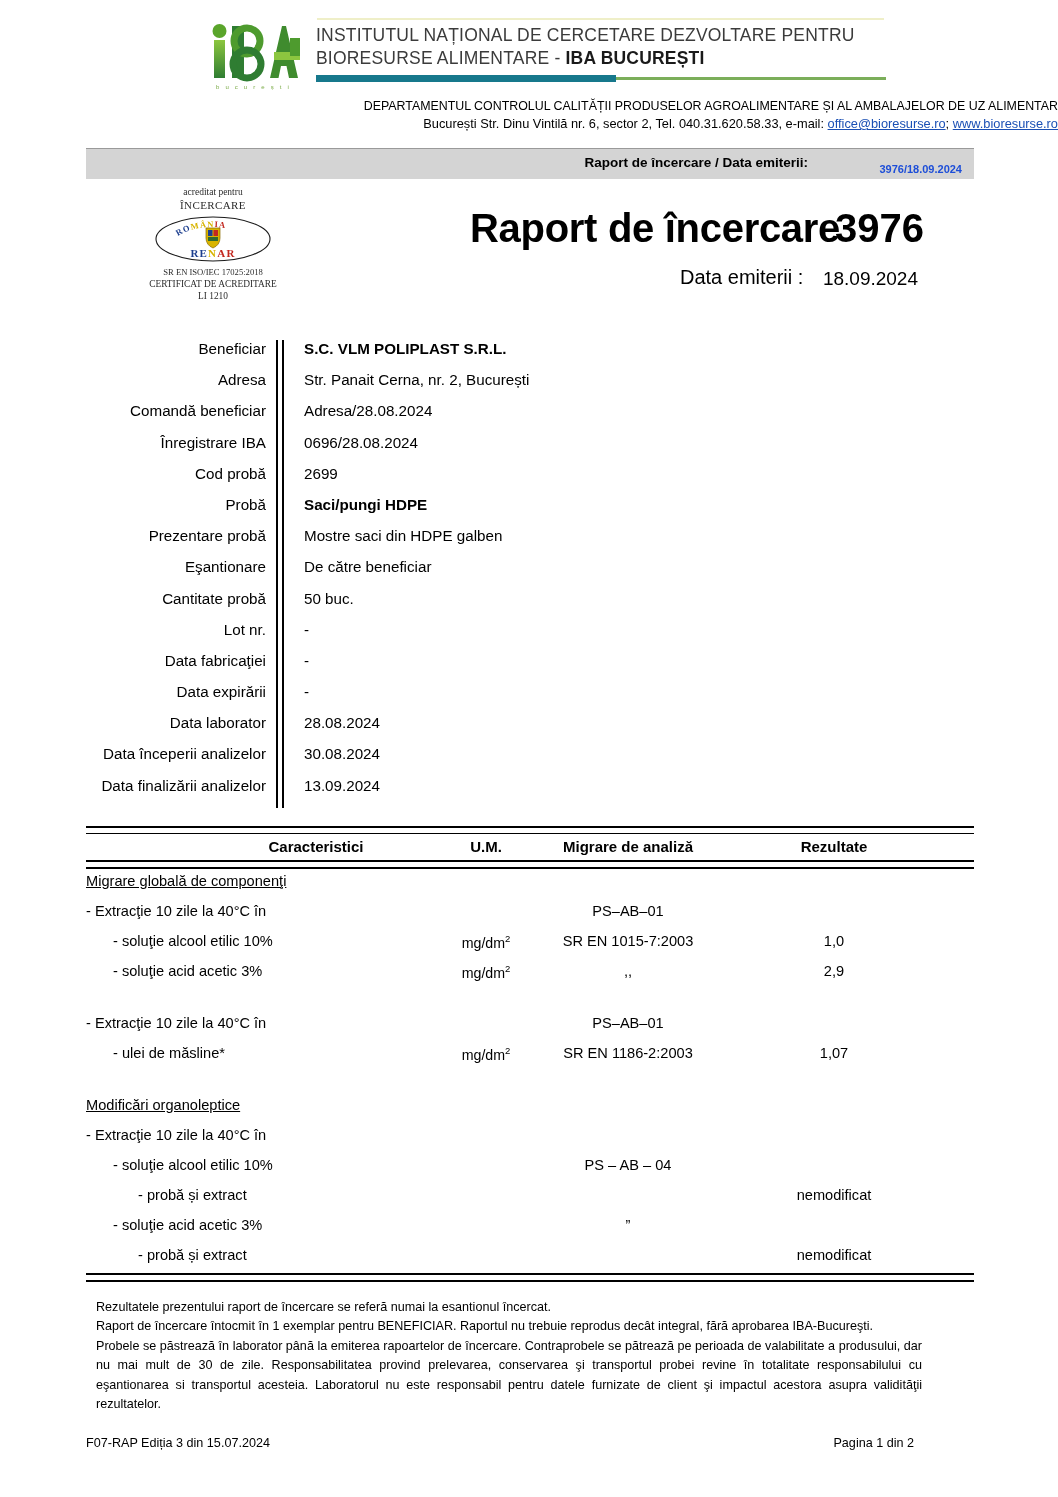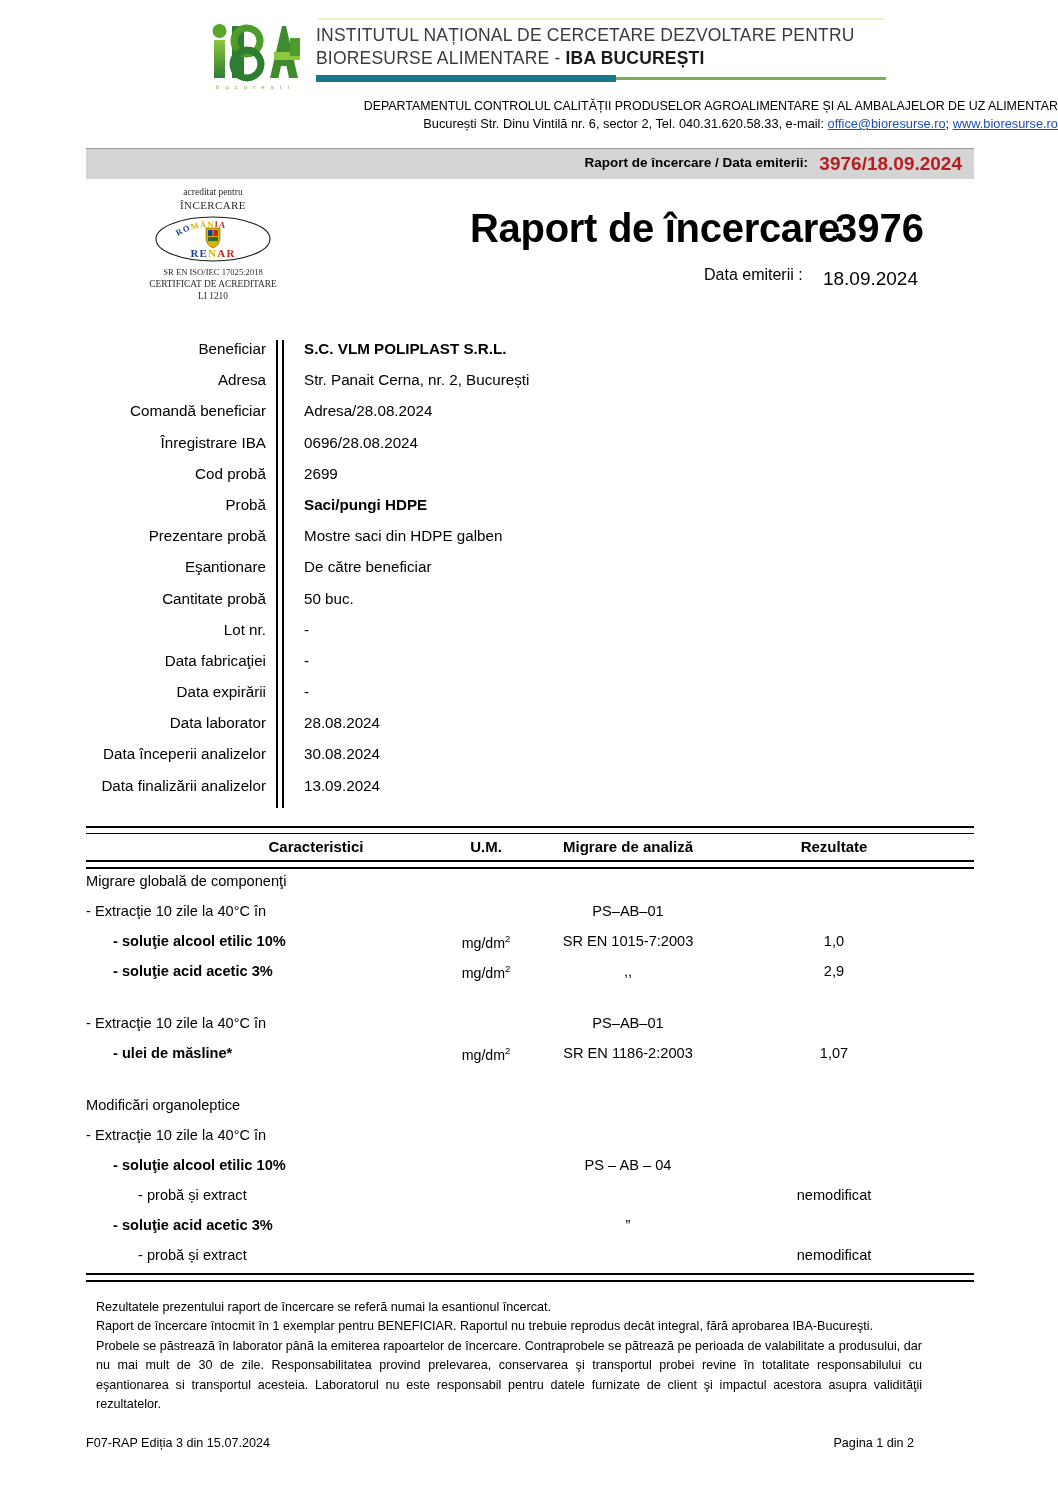--- a/index.html
+++ b/index.html
@@ -74,22 +74,22 @@
     position:absolute; left:86px; top:148px; width:888px; height:30px;
     background:#d4d4d4;
     border-top:1px solid #9a9a9a;
   }
   .graybar .gb-label{
     position:absolute; right:166px; top:6px;
     font-size:13.5px; font-weight:bold; color:#000;
     white-space:nowrap;
   }
   .graybar .gb-value{
-    position:absolute; right:12px; top:4px;
-    font-size:19px; font-weight:bold; color:#b91c1c;
+    position:absolute; right:12px; top:14px;
+    font-size:11px; font-weight:bold; color:#1d4ed8;
     white-space:nowrap;
   }
 
   
   .stamp{
     position:absolute; left:122px; top:186px; width:182px;
     text-align:center;
     font-family:"Liberation Serif", serif;
     color:#2b2b2b;
   }
@@ -107,23 +107,22 @@
     white-space:nowrap;
   }
   .title-num{
     position:absolute; right:80px; top:206px;
     font-size:40px; font-weight:bold;
     white-space:nowrap;
     text-align:right;
   }
   .title-sub{
     position:absolute; left:680px; top:266px;
-    font-size:16px;
-    white-space:nowrap;
-    margin-left:24px;
+    font-size:20px;
+    white-space:nowrap;
   }
   .title-subval{
     position:absolute; right:86px; top:268px;
     font-size:19px;
     white-space:nowrap;
   }
 
   
   .info{
     position:absolute; left:86px; top:340px; width:888px;
@@ -188,38 +187,38 @@
     transform:translateX(-50%);
     white-space:nowrap;
   }
   .res-body{ position:relative; }
   .res-row{ position:relative; height:30px; }
   .res-row.gap{ height:22px; }
   .c-char{
     position:absolute; left:0; top:4px;
     font-size:14.6px; white-space:nowrap;
   }
-  .c-char.sec{ }
+  .c-char.sec{ text-decoration:underline; }
   .c-um{
     position:absolute; left:400px; top:4px;
     font-size:14.2px; transform:translateX(-50%); white-space:nowrap;
   }
   .c-um sup{ font-size:9.5px; vertical-align:super;}
   .c-met{
     position:absolute; left:542px; top:4px;
     font-size:14.6px; transform:translateX(-50%); white-space:nowrap;
   }
   .c-res{
     position:absolute; left:748px; top:4px;
     font-size:14.6px; transform:translateX(-50%); white-space:nowrap;
   }
 
   
   .i0{ padding-left:0px; }
-  .i1{ padding-left:14px;font-weight:bold; }
+  .i1{ padding-left:14px; }
   .i2{ padding-left:26px; }
 
   
   .disclaimer{
     position:absolute; left:96px; top:1298px; width:826px;
     font-size:12.6px;
     line-height:19.4px;
     text-align:justify;
   }
   .disclaimer p{ margin:0; }

